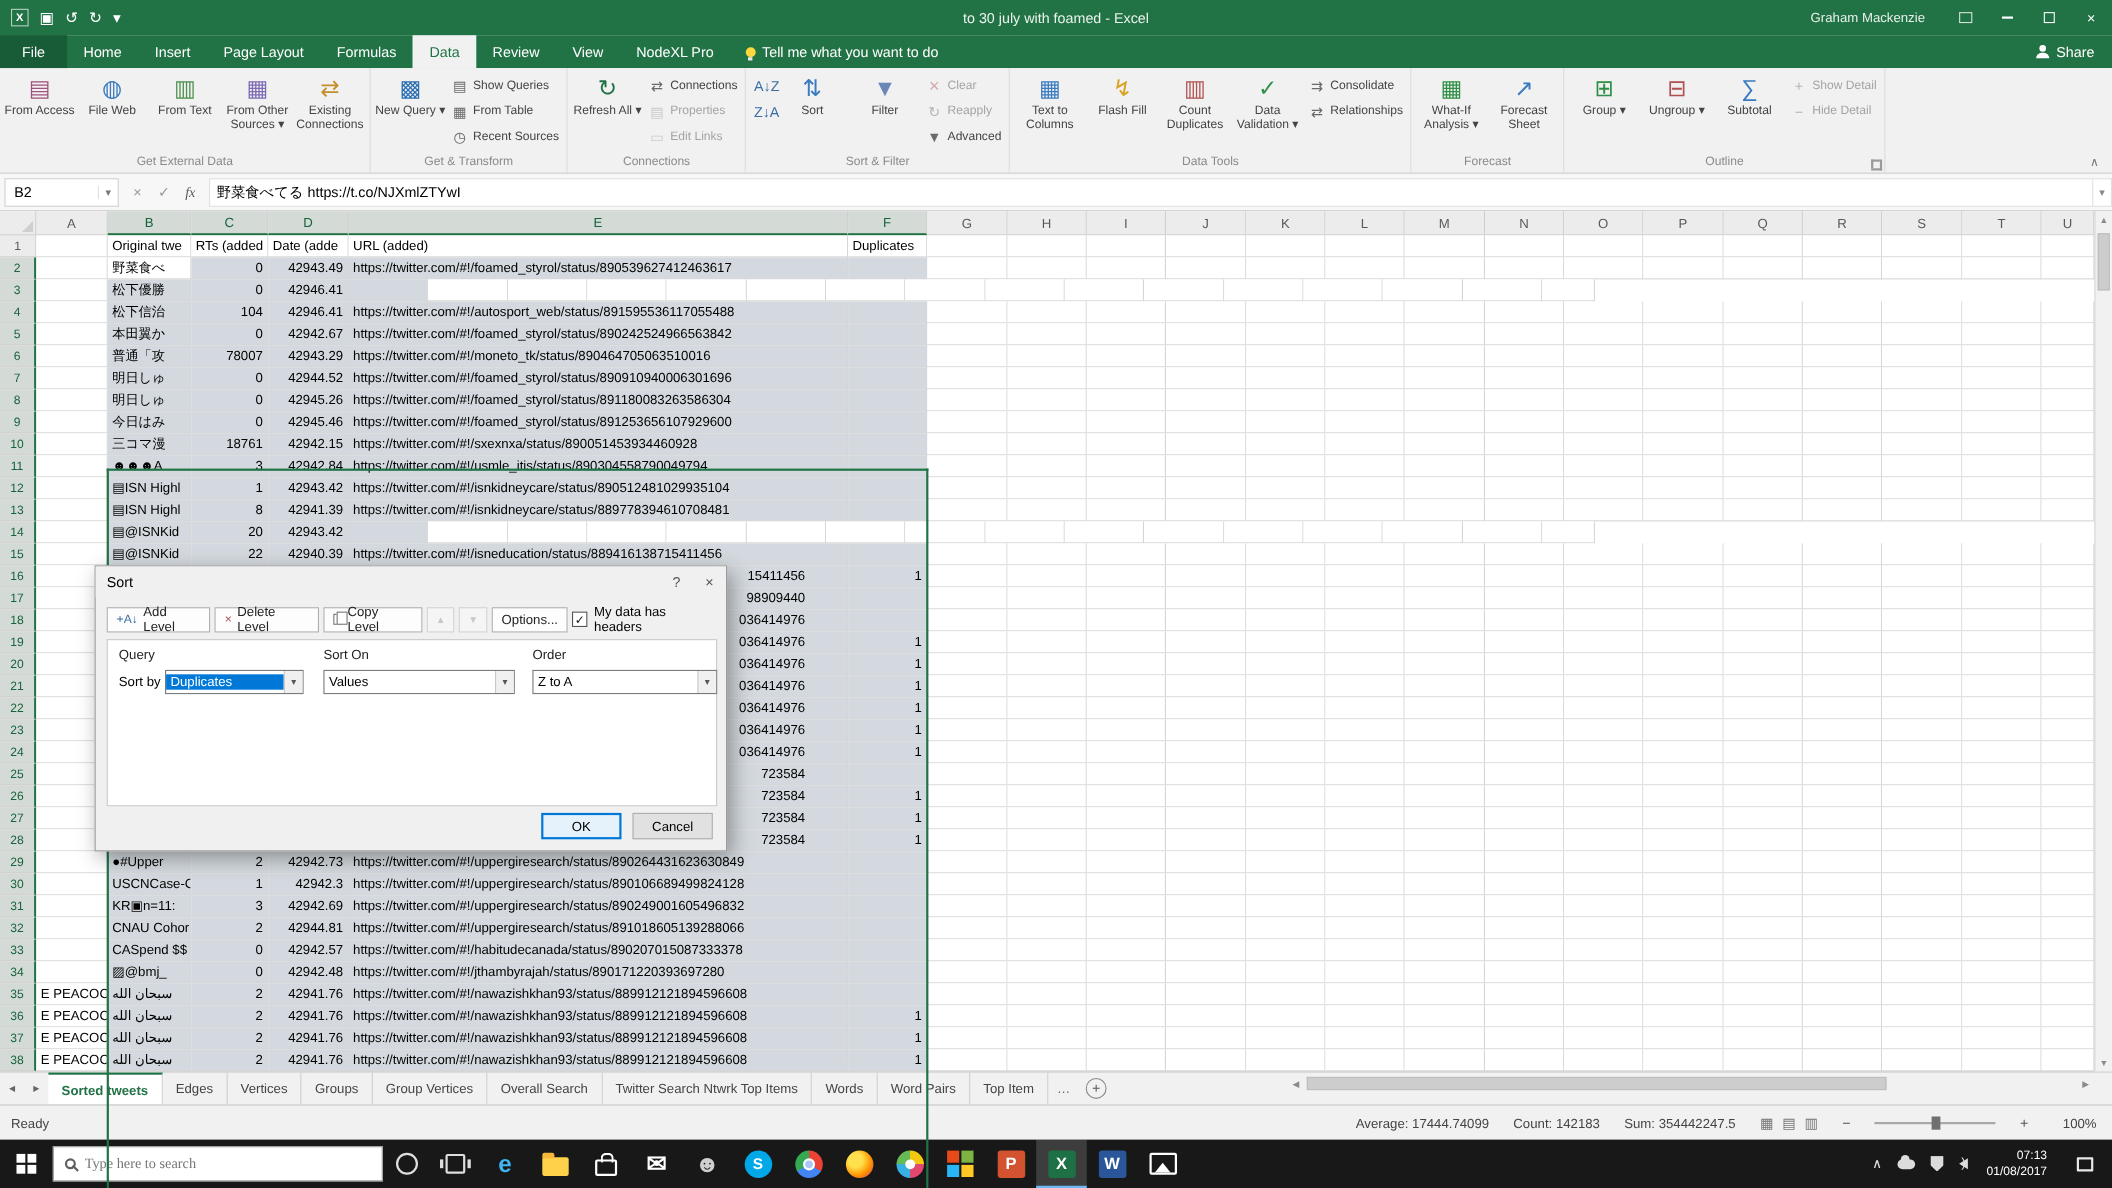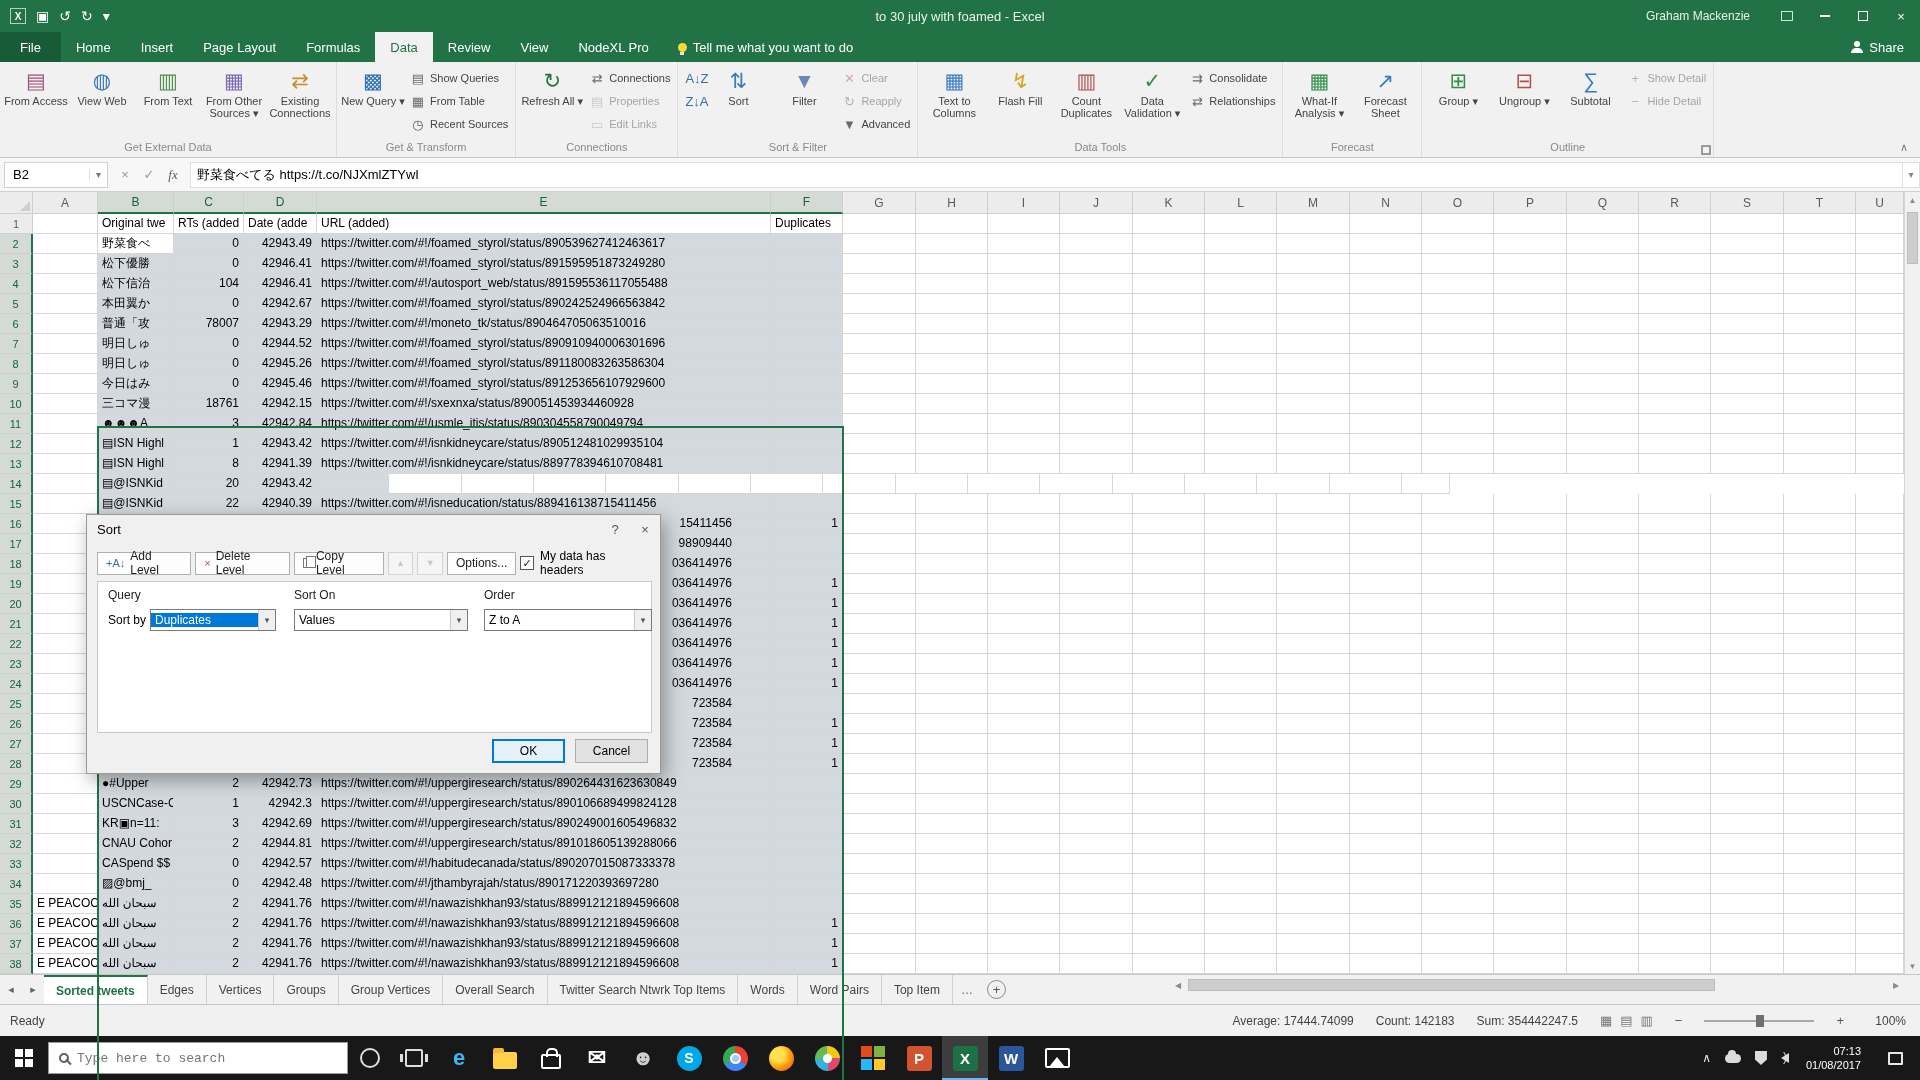--- a/index.html
+++ b/index.html
@@ -131,21 +131,21 @@
   #zoom-level { width:40px; text-align:right; }
 
   
   #taskbar { position:absolute; left:0; top:1036px; width:1920px; height:44px; background:#181818; display:flex; align-items:center; }
   #start-btn { width:48px; height:44px; display:flex; align-items:center; justify-content:center; }
   .winflag { display:grid; grid-template-columns:8px 8px; grid-template-rows:8px 8px; gap:2px; }
   .winflag div { background:#fff; }
   #searchbox { width:300px; height:32px; background:#fff; border:1px solid #9a9a9a; display:flex; align-items:center; gap:8px; padding:0 10px; }
   .mag { width:10px; height:10px; border:2px solid #5f5f5f; border-radius:50%; position:relative; flex:none; }
   .mag::after { content:''; position:absolute; width:7px; height:2px; background:#5f5f5f; transform:rotate(45deg); right:-5px; bottom:-2px; }
-  #searchbox input { border:none; outline:none; font-size:13px; color:#737373; width:240px; font-family:Liberation Mono, monospace; background:transparent; }
+  #searchbox input { border:none; outline:none; font-size:13px; color:#737373; width:240px; font-family:Liberation Serif, serif; background:transparent; }
   .cortana-ring { width:20px; height:20px; border:2px solid #dedede; border-radius:50%; }
   .taskview-ic { width:18px; height:18px; border:2px solid #dedede; border-radius:2px; position:relative; }
   .taskview-ic::before { content:''; position:absolute; left:-7px; top:3px; width:3px; height:8px; background:#dedede; }
   .taskview-ic::after { content:''; position:absolute; right:-7px; top:3px; width:3px; height:8px; background:#dedede; }
   .tb-btn { width:44px; height:44px; display:flex; align-items:center; justify-content:center; }
   .tb-app { width:46px; height:44px; display:flex; align-items:center; justify-content:center; }
   .tb-app.active { background:rgba(255,255,255,.16); box-shadow:inset 0 -2px 0 #6cb8f5; }
   .tb-tile { width:25px; height:25px; border-radius:3px; color:#fff; font-weight:bold; font-size:15px; display:flex; align-items:center; justify-content:center; }
   .tb-circle { width:25px; height:25px; border-radius:50%; color:#fff; font-weight:bold; font-size:14px; display:flex; align-items:center; justify-content:center; }
   .tb-letter { font-size:22px; font-weight:bold; line-height:1; }
@@ -225,21 +225,21 @@
 <div id="ribbon">
   <div id="ribbon-groups" style="display:flex;">
       <div class="rgroup">
         <div class="rgroup-content">
           <div class="rbtn-large">
             <div class="ricon" style="color: rgb(160, 82, 127);">▤</div>
             <div class="rlabel">From Access</div>
           </div>
           <div class="rbtn-large">
             <div class="ricon" style="color: rgb(58, 122, 192);">◍</div>
-            <div class="rlabel">View Web</div>
+            <div class="rlabel">File Web</div>
           </div>
           <div class="rbtn-large">
             <div class="ricon" style="color: rgb(79, 143, 79);">▥</div>
             <div class="rlabel">From Text</div>
           </div>
           <div class="rbtn-large">
             <div class="ricon" style="color: rgb(126, 107, 181);">▦</div>
             <div class="rlabel">From Other Sources ▾</div>
           </div>
           <div class="rbtn-large">
@@ -493,21 +493,20 @@
         <div class="cell" style="width: 73px;"></div>
         <div class="cell" style="width: 72px;"></div>
         <div class="cell" style="width: 48px;"></div>
       </div>
       <div class="grow">
         <div class="rowhead selh">3</div>
         <div class="cell" style="width: 65px;"></div>
         <div class="cell sel" style="width: 76px;">松下優勝</div>
         <div class="cell num sel" style="width: 70px;">0</div>
         <div class="cell num sel" style="width: 73px;">42946.41</div>
-        <div class="cell sel" style="width: 454px;">https://twitter.com/#!/foamed_styrol/status/891595951873249280</div>
         <div class="cell num sel" style="width: 72px;"></div>
         <div class="cell" style="width: 73px;"></div>
         <div class="cell" style="width: 72px;"></div>
         <div class="cell" style="width: 72px;"></div>
         <div class="cell" style="width: 73px;"></div>
         <div class="cell" style="width: 72px;"></div>
         <div class="cell" style="width: 72px;"></div>
         <div class="cell" style="width: 73px;"></div>
         <div class="cell" style="width: 72px;"></div>
         <div class="cell" style="width: 72px;"></div>

